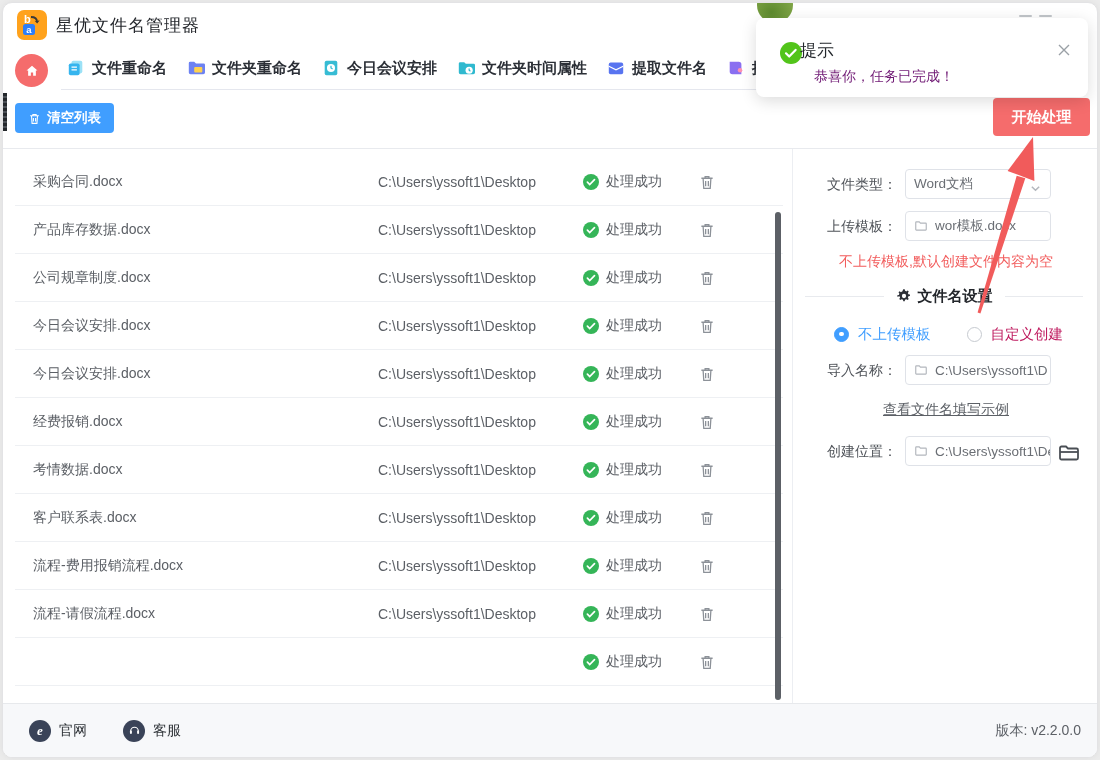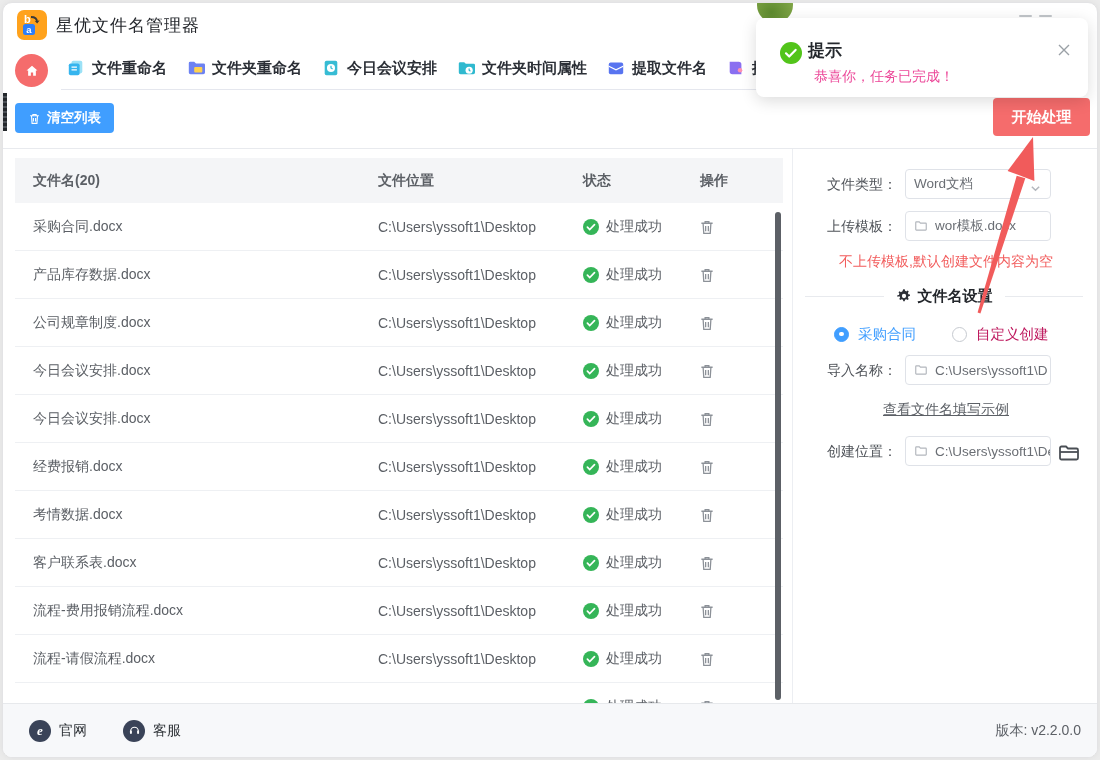--- a/index.html
+++ b/index.html
@@ -82,22 +82,22 @@
             display:flex; align-items:center; padding:0 16px 0 26px; gap:36px; }
   .f-item { display:flex; align-items:center; gap:8px; font-size:14px; color:#2f3338; cursor:pointer; }
   .f-circle { width:22px; height:22px; border-radius:50%; background:#3a4358; color:#fff; display:flex; align-items:center;
               justify-content:center; font-size:13px; font-weight:bold; font-family:"Liberation Serif",serif; font-style:italic; }
   .version { margin-left:auto; font-size:14px; color:#5c6066; }
 
   
   .toast { position:absolute; left:753px; top:15px; width:332px; height:79px; background:#fff; border-radius:8px;
            box-shadow:0 4px 16px rgba(0,0,0,.14); z-index:30; }
   .toast-icon { position:absolute; left:24px; top:24px; width:22px; height:22px; }
-  .toast-title { position:absolute; left:52px; top:21px; font-size:17px; font-weight:bold; color:#24282d; }
-  .toast-msg { position:absolute; left:58px; top:50px; font-size:14px; color:#ec4899; }
+  .toast-title { position:absolute; left:44px; top:21px; font-size:17px; font-weight:normal; color:#24282d; }
+  .toast-msg { position:absolute; left:58px; top:50px; font-size:14px; color:#701a75; }
   .toast-close { position:absolute; right:16px; top:24px; width:16px; height:16px; cursor:pointer; color:#9aa0a6; }
 
   .avatar-peek { position:absolute; left:754px; top:-16px; width:36px; height:36px; border-radius:50%;
                  background:radial-gradient(circle at 40% 70%, #5d8a2e, #8fb152); z-index:5; }
 
   .arrow-overlay { position:absolute; left:0; top:0; width:1096px; height:756px; pointer-events:none; z-index:15; }
 </style>
 </head>
 <body>
 
@@ -198,26 +198,20 @@
           </svg>
       </span>
       <span>清空列表</span>
     </button>
     <button class="start-btn">开始处理</button>
   </div>
 
   <div class="main">
 
     <div class="table-card">
-      <div class="thead">
-        <div class="hc h0">文件名(20)</div>
-        <div class="hc h1">文件位置</div>
-        <div class="hc h2">状态</div>
-        <div class="hc h3">操作</div>
-      </div>
       <div class="tbody" id="tbody">
   <div class="trow">
     <div class="tc c-name">采购合同.docx</div>
     <div class="tc c-loc">C:\Users\yssoft1\Desktop</div>
     <div class="tc c-status">
       <span class="scheck">
         <svg width="16" height="16" viewBox="0 0 16 16">
                   <circle cx="8" cy="8" r="8" fill="#35b558"></circle>
                   <path d="M4.4 8.2l2.3 2.3 4.8-4.8" stroke="#fff" stroke-width="1.7" fill="none" stroke-linecap="round"></path>
                 </svg>
@@ -484,21 +478,21 @@
               </svg>
           </span>
           <span>文件名设置</span>
         </div>
         <div class="line"></div>
       </div>
 
       <div class="radios">
         <div class="radio on">
           <span class="rdot sel"></span>
-          <span>采购合同</span>
+          <span>不上传模板</span>
         </div>
         <div class="radio off">
           <span class="rdot unsel"></span>
           <span>自定义创建</span>
         </div>
       </div>
 
       <div class="prow" style="top:206px">
         <div class="plabel">导入名称：</div>
         <div class="pbox">

